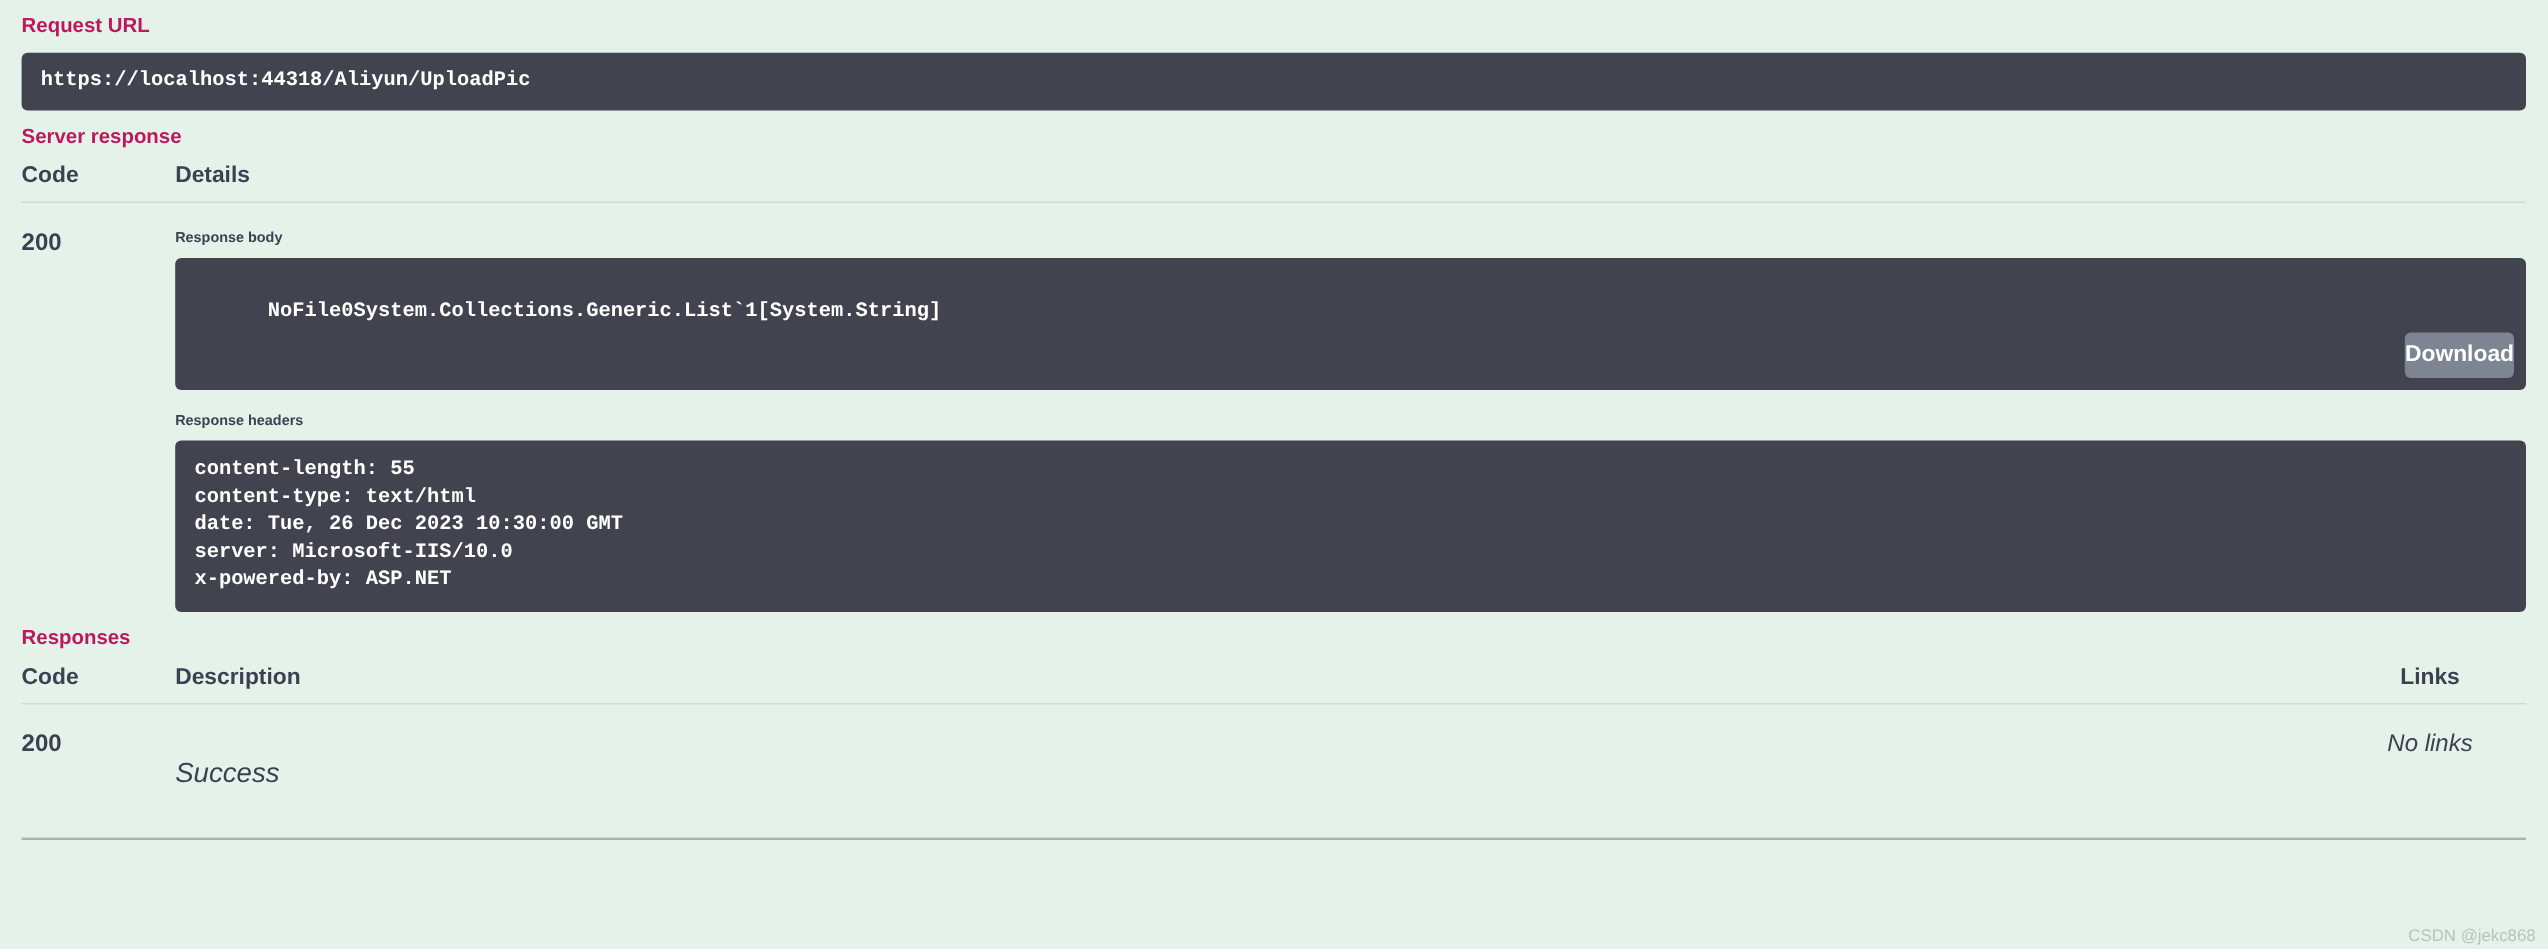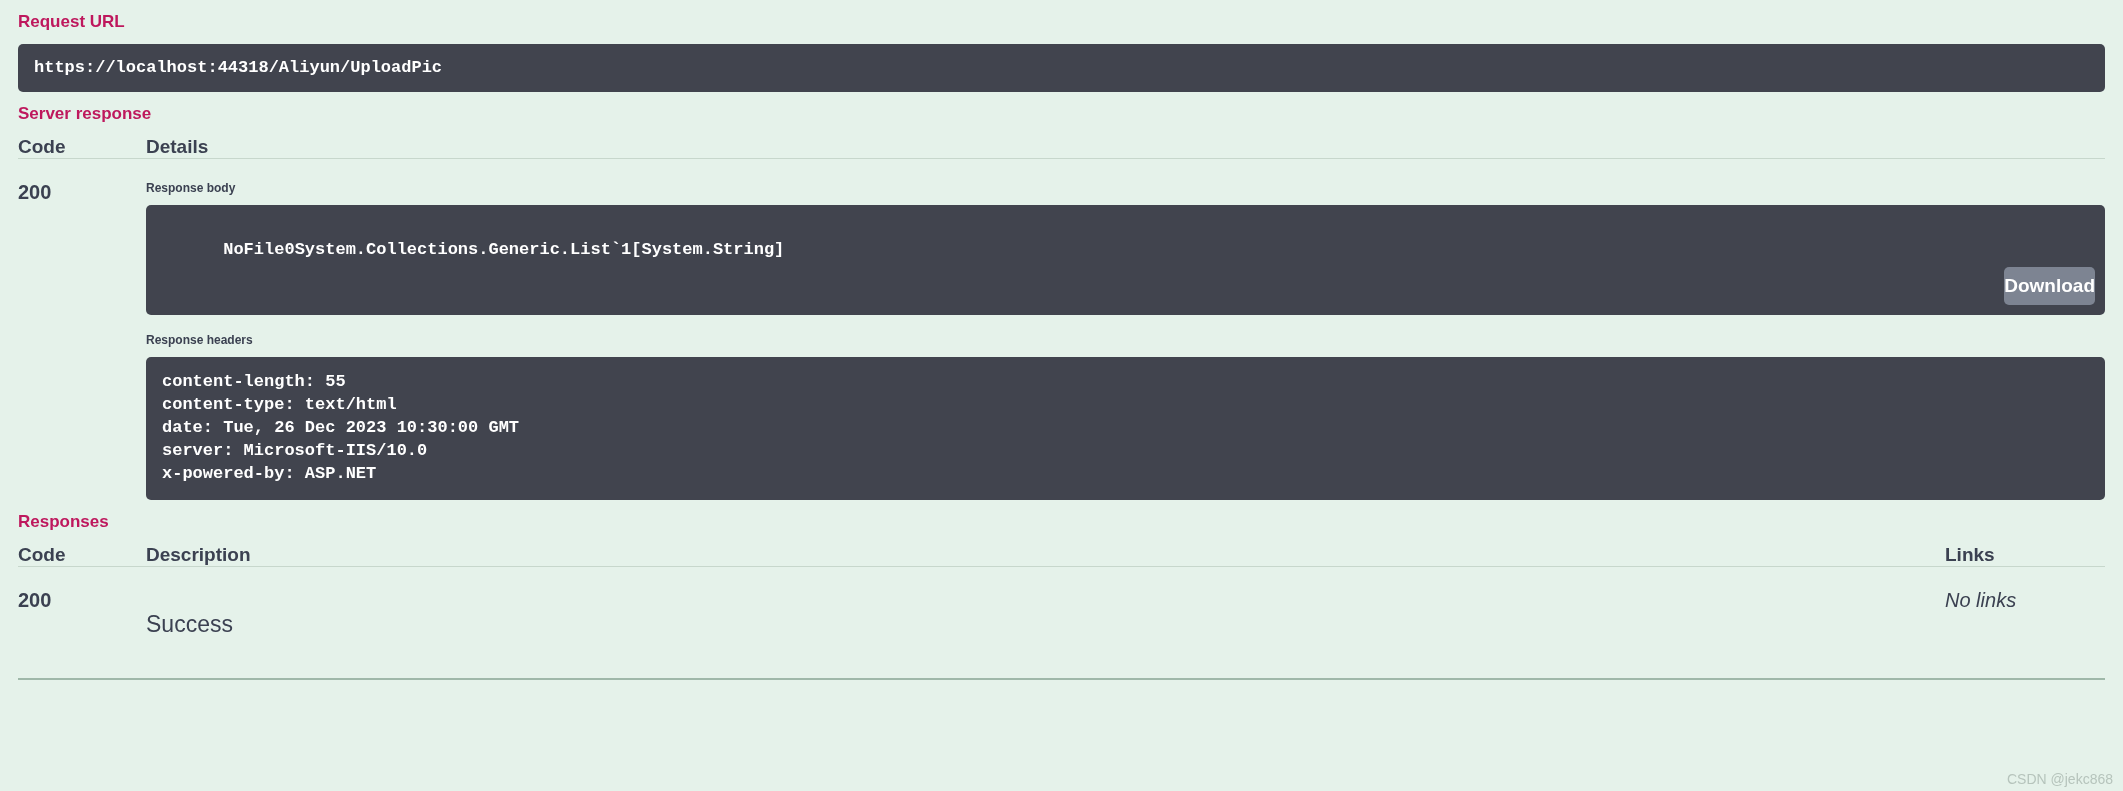--- a/index.html
+++ b/index.html
@@ -38,24 +38,25 @@
     font-weight: 700;
     font-size: 20px;
     color: #3b4151;
   }
   .col-details {
     flex: 1;
   }
   .col-links {
     width: 160px;
     flex-shrink: 0;
-    text-align: left;
+    text-align: center;
   }
   .header-row {
     border-bottom: 1px solid #c7d7cc;
+    padding-bottom: 10px;
     margin-bottom: 22px;
   }
   .header-row .col-code,
   .header-row .col-details,
   .header-row .col-links {
     font-size: 19px;
     font-weight: 700;
   }
   .sub-label {
     font-weight: 700;
@@ -83,20 +84,21 @@
   .headers-block { margin-top: 18px; }
   .headers-pre {
     white-space: pre;
     line-height: 1.35;
   }
   .resp-desc {
     font-size: 23px;
     font-weight: 400;
     color: #3b4151;
     margin-top: 22px;
+    font-style: italic;
   }
   .no-links {
     font-style: italic;
     font-size: 20px;
     color: #3b4151;
   }
   .watermark {
     position: fixed;
     right: 10px;
     bottom: 4px;

